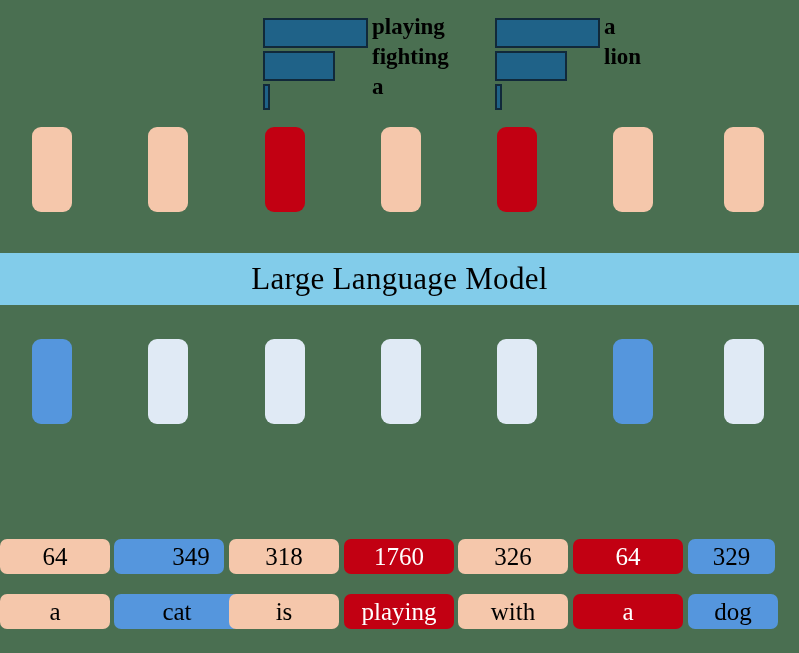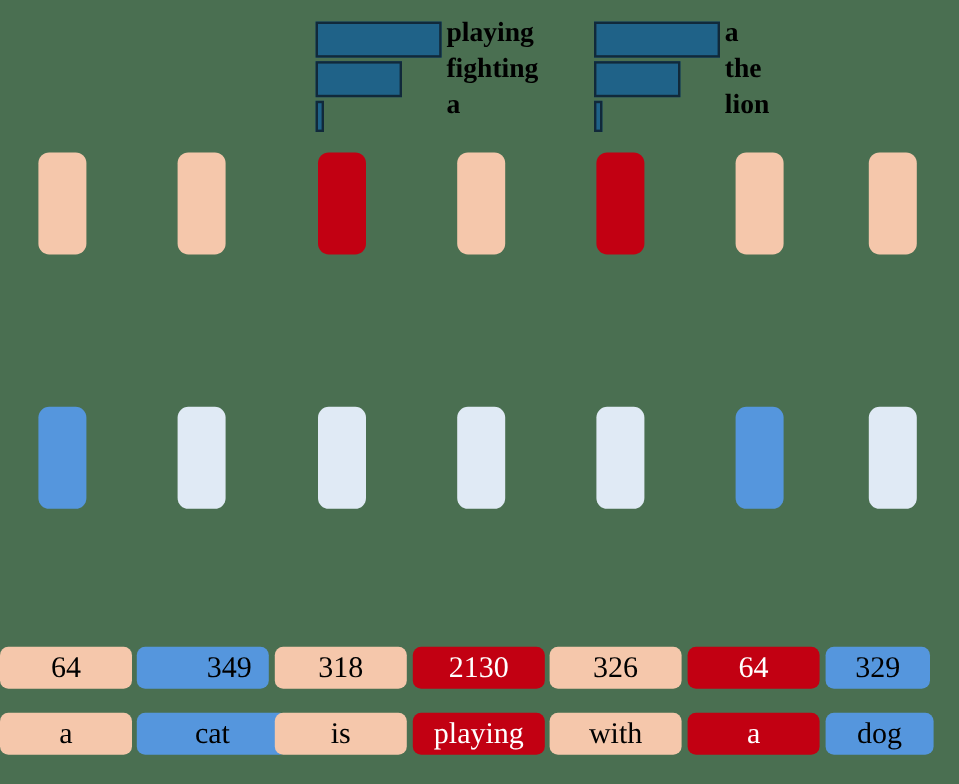--- a/index.html
+++ b/index.html
@@ -120,52 +120,54 @@
   </div>
 
   <div class="pred-group" id="pred-group-1" style="left: 495px;">
     <div class="pred-bars">
       <div class="pred-bar" id="g1-b0" style="width: 105px; height: 30px; top: 0px;"></div>
       <div class="pred-bar" id="g1-b1" style="width: 72px; height: 30px; top: 33px;"></div>
       <div class="pred-bar" id="g1-b2" style="width: 7px; height: 26px; top: 66px;"></div>
     </div>
     <div class="pred-labels" style="left: 109px;">
       <div class="pred-label">a</div>
-      <div class="pred-label">the</div>
       <div class="pred-label">lion</div>
     </div>
   </div>
 
   <div id="llm-cells">
       <div class="cell" style="left: 32px; top: 127px; width: 40px; height: 85px; background: rgb(245, 199, 171);"></div>
       <div class="cell" style="left: 148px; top: 127px; width: 40px; height: 85px; background: rgb(245, 199, 171);"></div>
       <div class="cell" style="left: 265px; top: 127px; width: 40px; height: 85px; background: rgb(194, 0, 18);"></div>
       <div class="cell" style="left: 381px; top: 127px; width: 40px; height: 85px; background: rgb(245, 199, 171);"></div>
       <div class="cell" style="left: 497px; top: 127px; width: 40px; height: 85px; background: rgb(194, 0, 18);"></div>
       <div class="cell" style="left: 613px; top: 127px; width: 40px; height: 85px; background: rgb(245, 199, 171);"></div>
       <div class="cell" style="left: 724px; top: 127px; width: 40px; height: 85px; background: rgb(245, 199, 171);"></div>
     </div>
 
+  <div class="banner" id="llm-banner">
+    <span>Large Language Model</span>
+  </div>
 
   <div id="anchor-cells">
       <div class="cell" style="left: 32px; top: 339px; width: 40px; height: 85px; background: rgb(85, 150, 221);"></div>
       <div class="cell" style="left: 148px; top: 339px; width: 40px; height: 85px; background: rgb(224, 234, 245);"></div>
       <div class="cell" style="left: 265px; top: 339px; width: 40px; height: 85px; background: rgb(224, 234, 245);"></div>
       <div class="cell" style="left: 381px; top: 339px; width: 40px; height: 85px; background: rgb(224, 234, 245);"></div>
       <div class="cell" style="left: 497px; top: 339px; width: 40px; height: 85px; background: rgb(224, 234, 245);"></div>
       <div class="cell" style="left: 613px; top: 339px; width: 40px; height: 85px; background: rgb(85, 150, 221);"></div>
       <div class="cell" style="left: 724px; top: 339px; width: 40px; height: 85px; background: rgb(224, 234, 245);"></div>
     </div>
 
 
   <div id="token-id-row">
       <div class="pill peach" style="left: 0px; top: 539px; width: 110px;">64</div>
       <div class="pill blue" style="left: 114px; top: 539px; width: 110px; padding-left: 44px;">349</div>
       <div class="pill peach" style="left: 229px; top: 539px; width: 110px;">318</div>
-      <div class="pill red" style="left: 344px; top: 539px; width: 110px;">2130</div>
+      <div class="pill red" style="left: 344px; top: 539px; width: 110px;">1760</div>
       <div class="pill peach" style="left: 458px; top: 539px; width: 110px;">326</div>
       <div class="pill red" style="left: 573px; top: 539px; width: 110px;">64</div>
       <div class="pill blue" style="left: 688px; top: 539px; width: 87px;">329</div>
     </div>
 
   <div id="token-word-row">
       <div class="pill peach" style="left: 0px; top: 594px; width: 110px;">a</div>
       <div class="pill blue" style="left: 114px; top: 594px; width: 126px;">cat</div>
       <div class="pill peach" style="left: 229px; top: 594px; width: 110px;">is</div>
       <div class="pill red" style="left: 344px; top: 594px; width: 110px;">playing</div>

